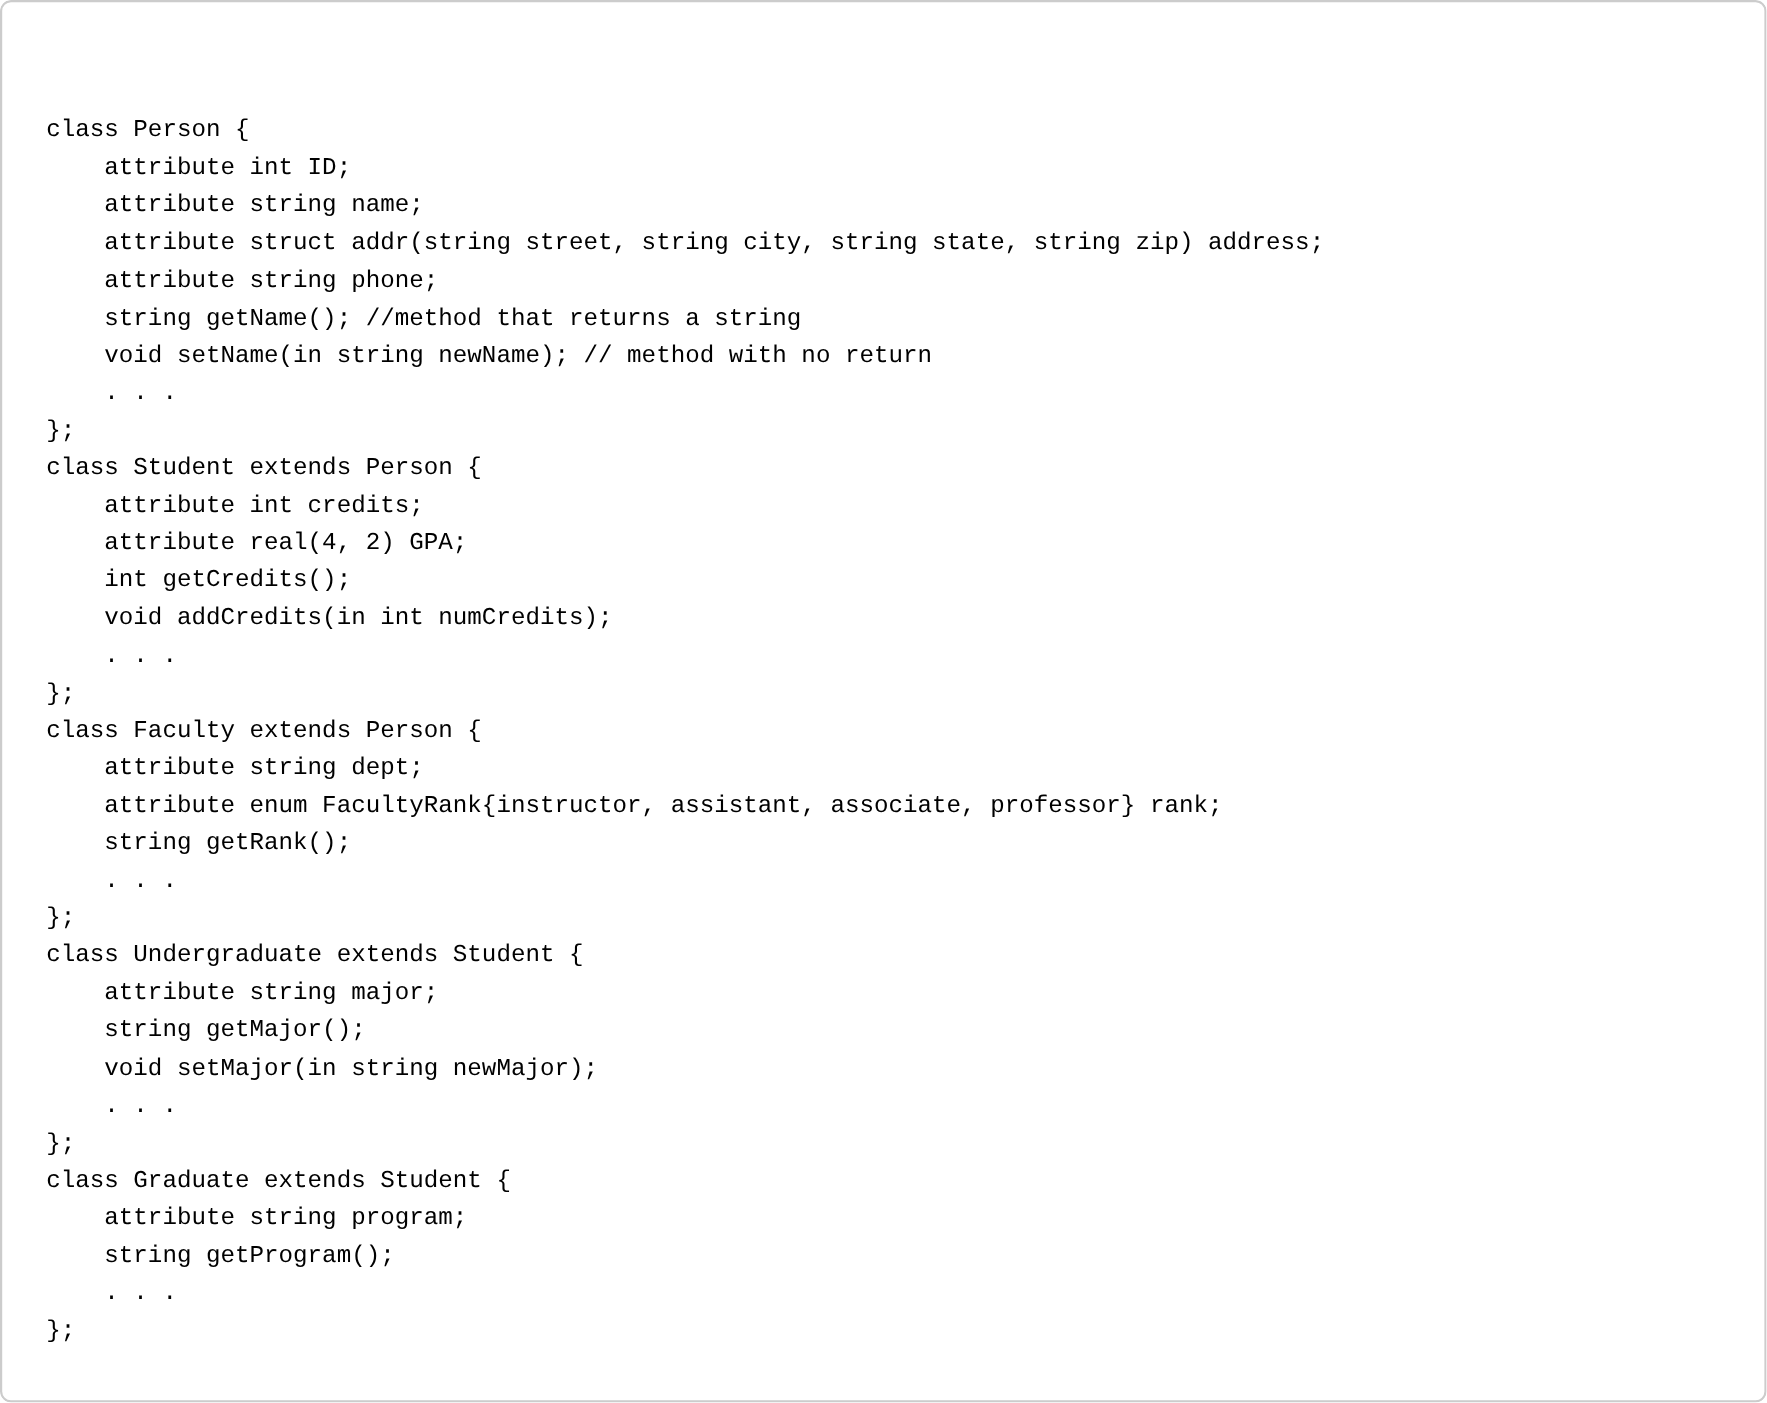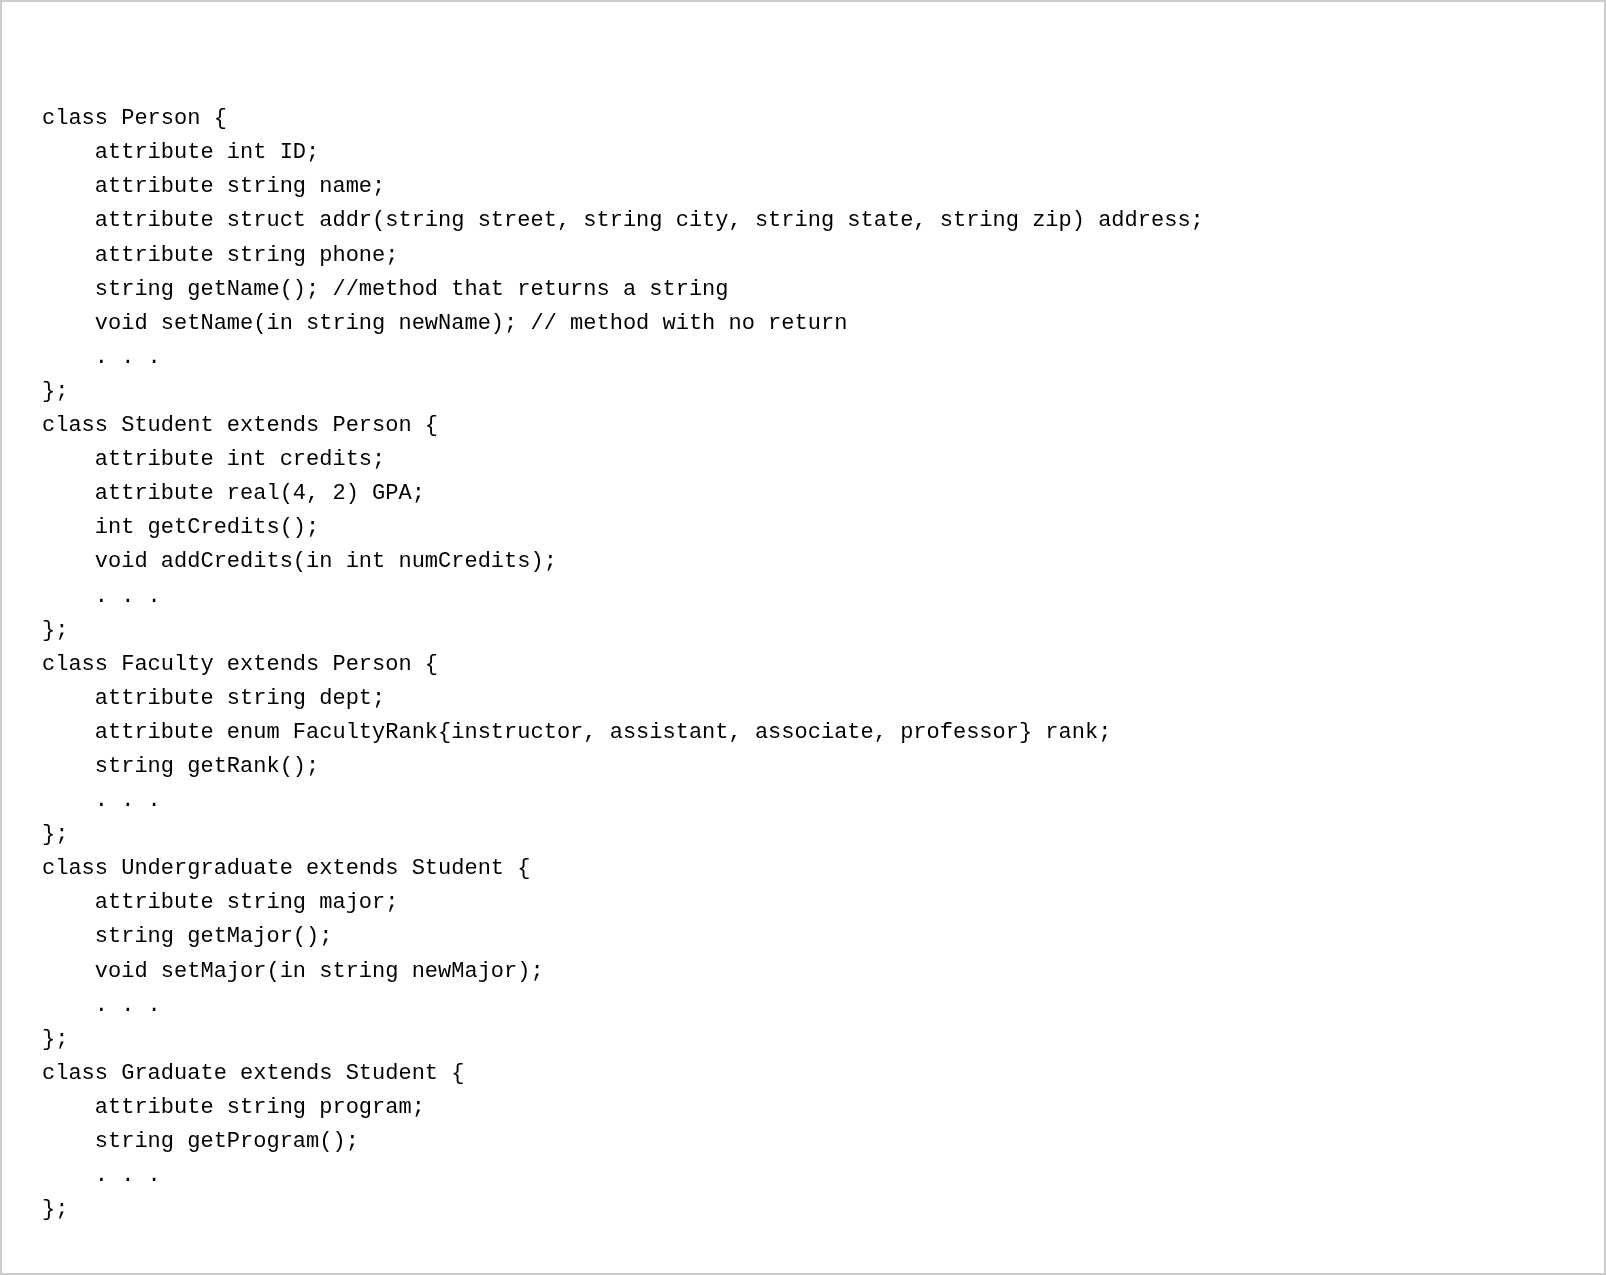--- a/index.html
+++ b/index.html
@@ -1,18 +1,19 @@
 <!DOCTYPE html>
 <html><head>
   <meta charset="utf-8">
   <style>
     * {
       margin: 0;
       padding: 0;
       box-sizing: border-box;
+      border-radius: 10px;
     }
 
     body {
       background: #ffffff;
       font-family: 'Courier New', Courier, monospace;
       font-size: 22px;
       line-height: 1.55;
       color: #000000;
     }
 

